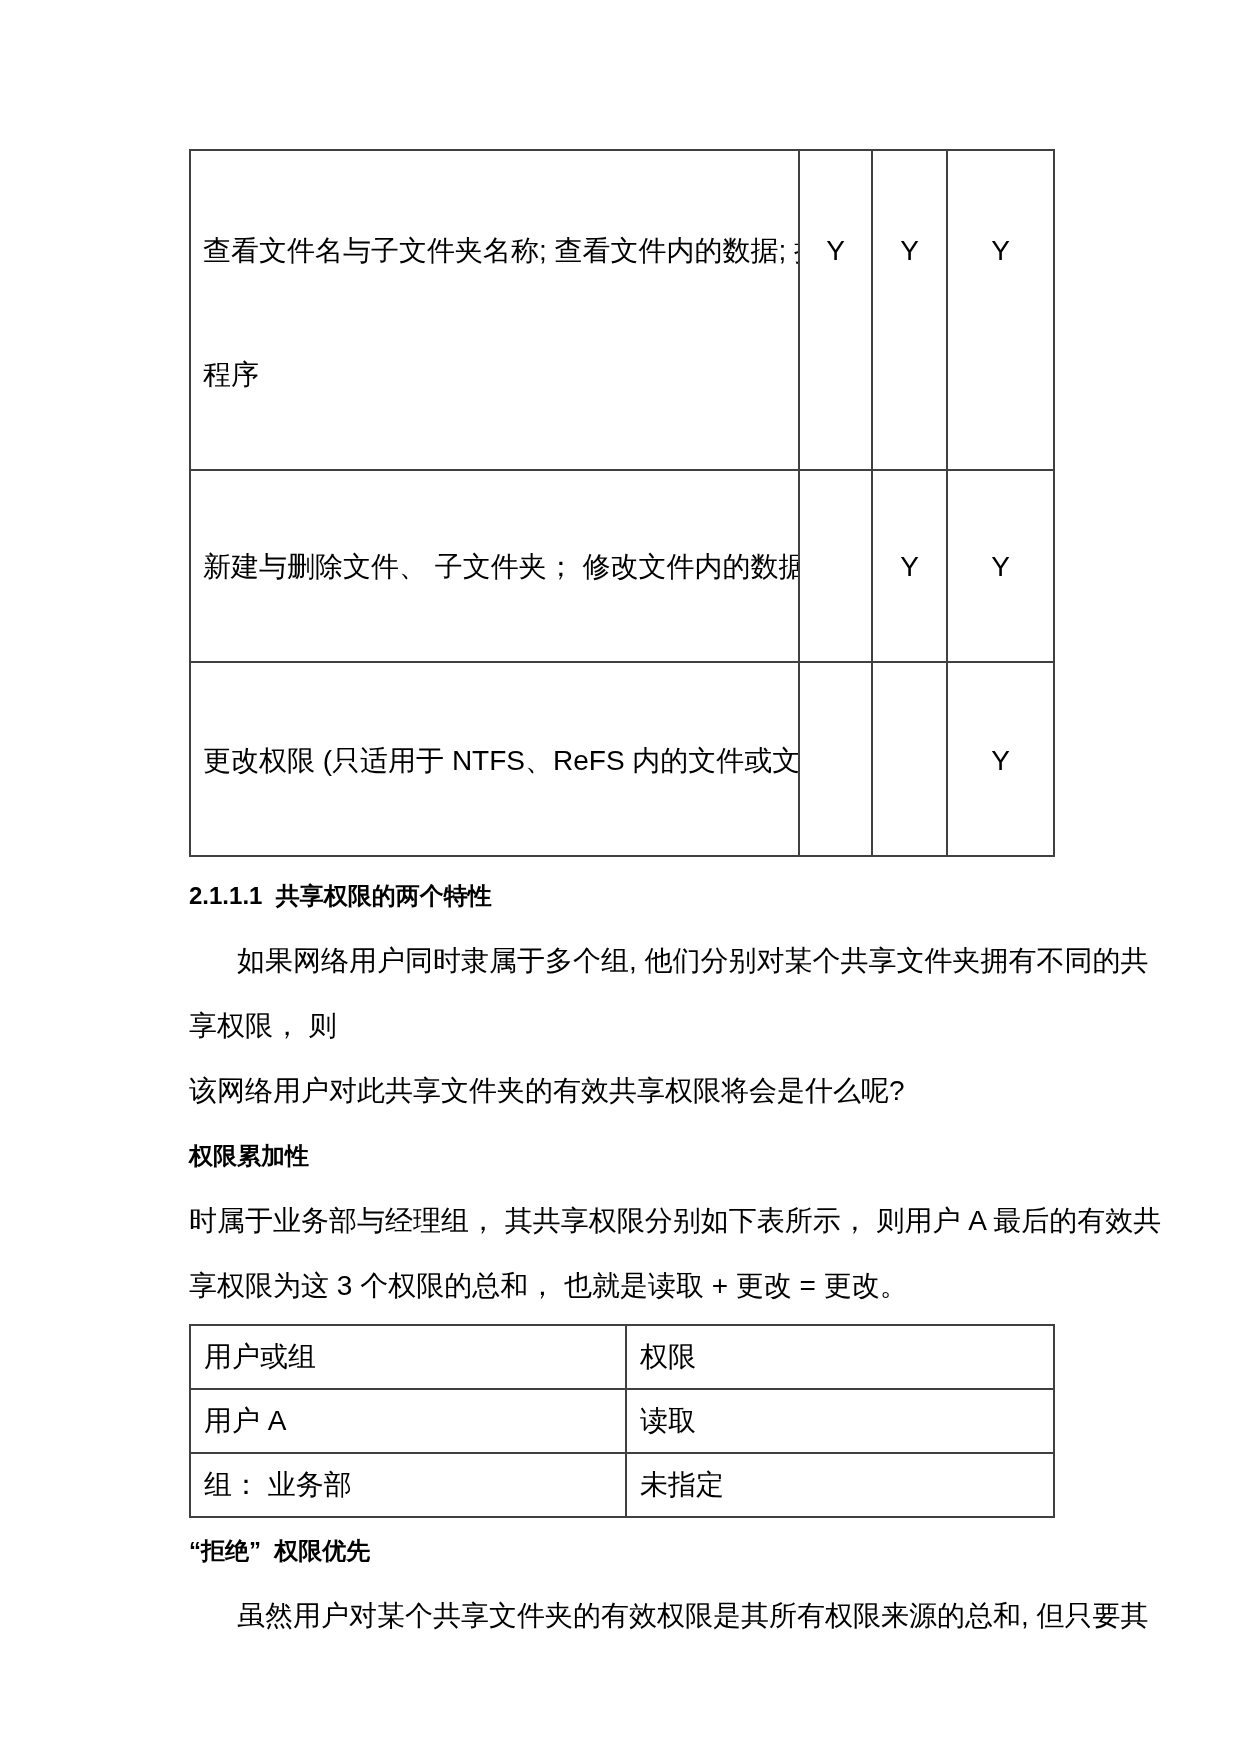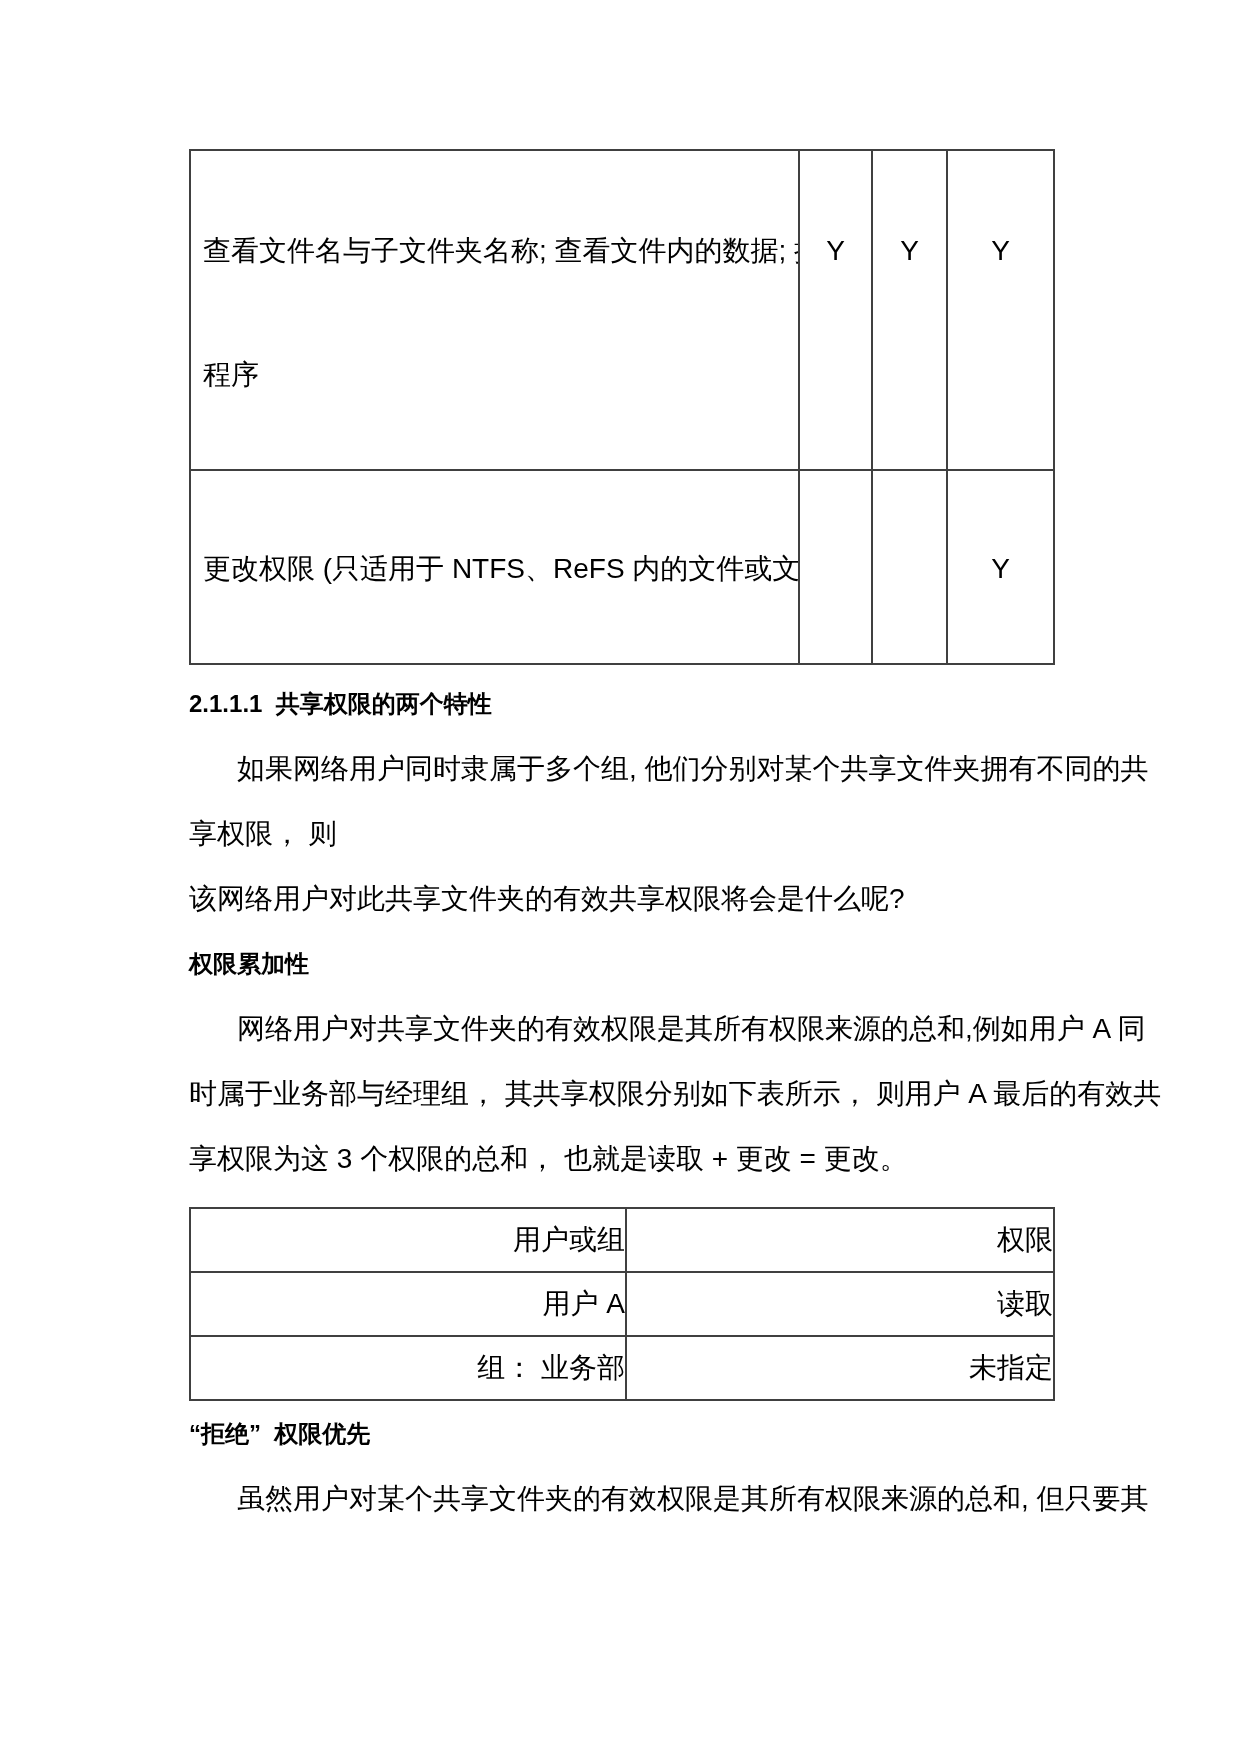--- a/index.html
+++ b/index.html
@@ -46,21 +46,21 @@
   table.t1 td { vertical-align: top; padding: 0; }
   table.t1 td.desc { padding-left: 12px; }
   table.t1 td.yc { text-align: center; }
   table.t1 tr.r1 td { padding-top: 6px; }
   table.t1 tr.r2 td { padding-top: 2px; }
   table.t1 tr.r3 td { padding-top: 4px; }
   .cl { line-height: 60px; height: 60px; white-space: pre; }
   table.t1 tr.r2 .cl, table.t1 tr.r3 .cl { height: 60px; }
 
   
-  table.t2 { margin-top: 16px; text-align: right; }
+  table.t2 { margin-top: 6px; }
   table.t2 col.c-who  { width: 436px; }
   table.t2 col.c-perm { width: 428px; }
   table.t2 td {
     height: 64px;
     vertical-align: middle;
     padding: 0 0 0 13px;
   }
 
   
   .ln {
@@ -94,20 +94,34 @@
         <td class="yc">
           <div class="cl">Y</div>
         </td>
         <td class="yc">
           <div class="cl">Y</div>
         </td>
         <td class="yc">
           <div class="cl">Y</div>
         </td>
       </tr>
+      <tr class="r2">
+        <td class="desc">
+          <div class="cl">新建与删除文件、 子文件夹； 修改文件内的数据</div>
+        </td>
+        <td class="yc">
+          <div class="cl"></div>
+        </td>
+        <td class="yc">
+          <div class="cl">Y</div>
+        </td>
+        <td class="yc">
+          <div class="cl">Y</div>
+        </td>
+      </tr>
       <tr class="r3">
         <td class="desc">
           <div class="cl">更改权限 (只适用于 NTFS、ReFS 内的文件或文件夹)</div>
         </td>
         <td class="yc">
           <div class="cl"></div>
         </td>
         <td class="yc">
           <div class="cl"></div>
         </td>
@@ -118,21 +132,20 @@
     </tbody>
   </table>
 
   <div class="ln hd hd1">2.1.1.1  共享权限的两个特性</div>
 
   <div class="ln ind">如果网络用户同时隶属于多个组, 他们分别对某个共享文件夹拥有不同的共</div>
   <div class="ln">享权限， 则</div>
   <div class="ln">该网络用户对此共享文件夹的有效共享权限将会是什么呢?</div>
 
   <div class="ln hd">权限累加性</div>
-  <div class="ln ind">网络用户对共享文件夹的有效权限是其所有权限来源的总和,例如用户 A 同</div>
   <div class="ln">时属于业务部与经理组， 其共享权限分别如下表所示， 则用户 A 最后的有效共</div>
   <div class="ln">享权限为这 3 个权限的总和， 也就是读取 + 更改 = 更改。</div>
 
   <table class="t2">
     <colgroup>
       <col class="c-who">
         <col class="c-perm">
     </colgroup>
     <tbody>
       <tr>

